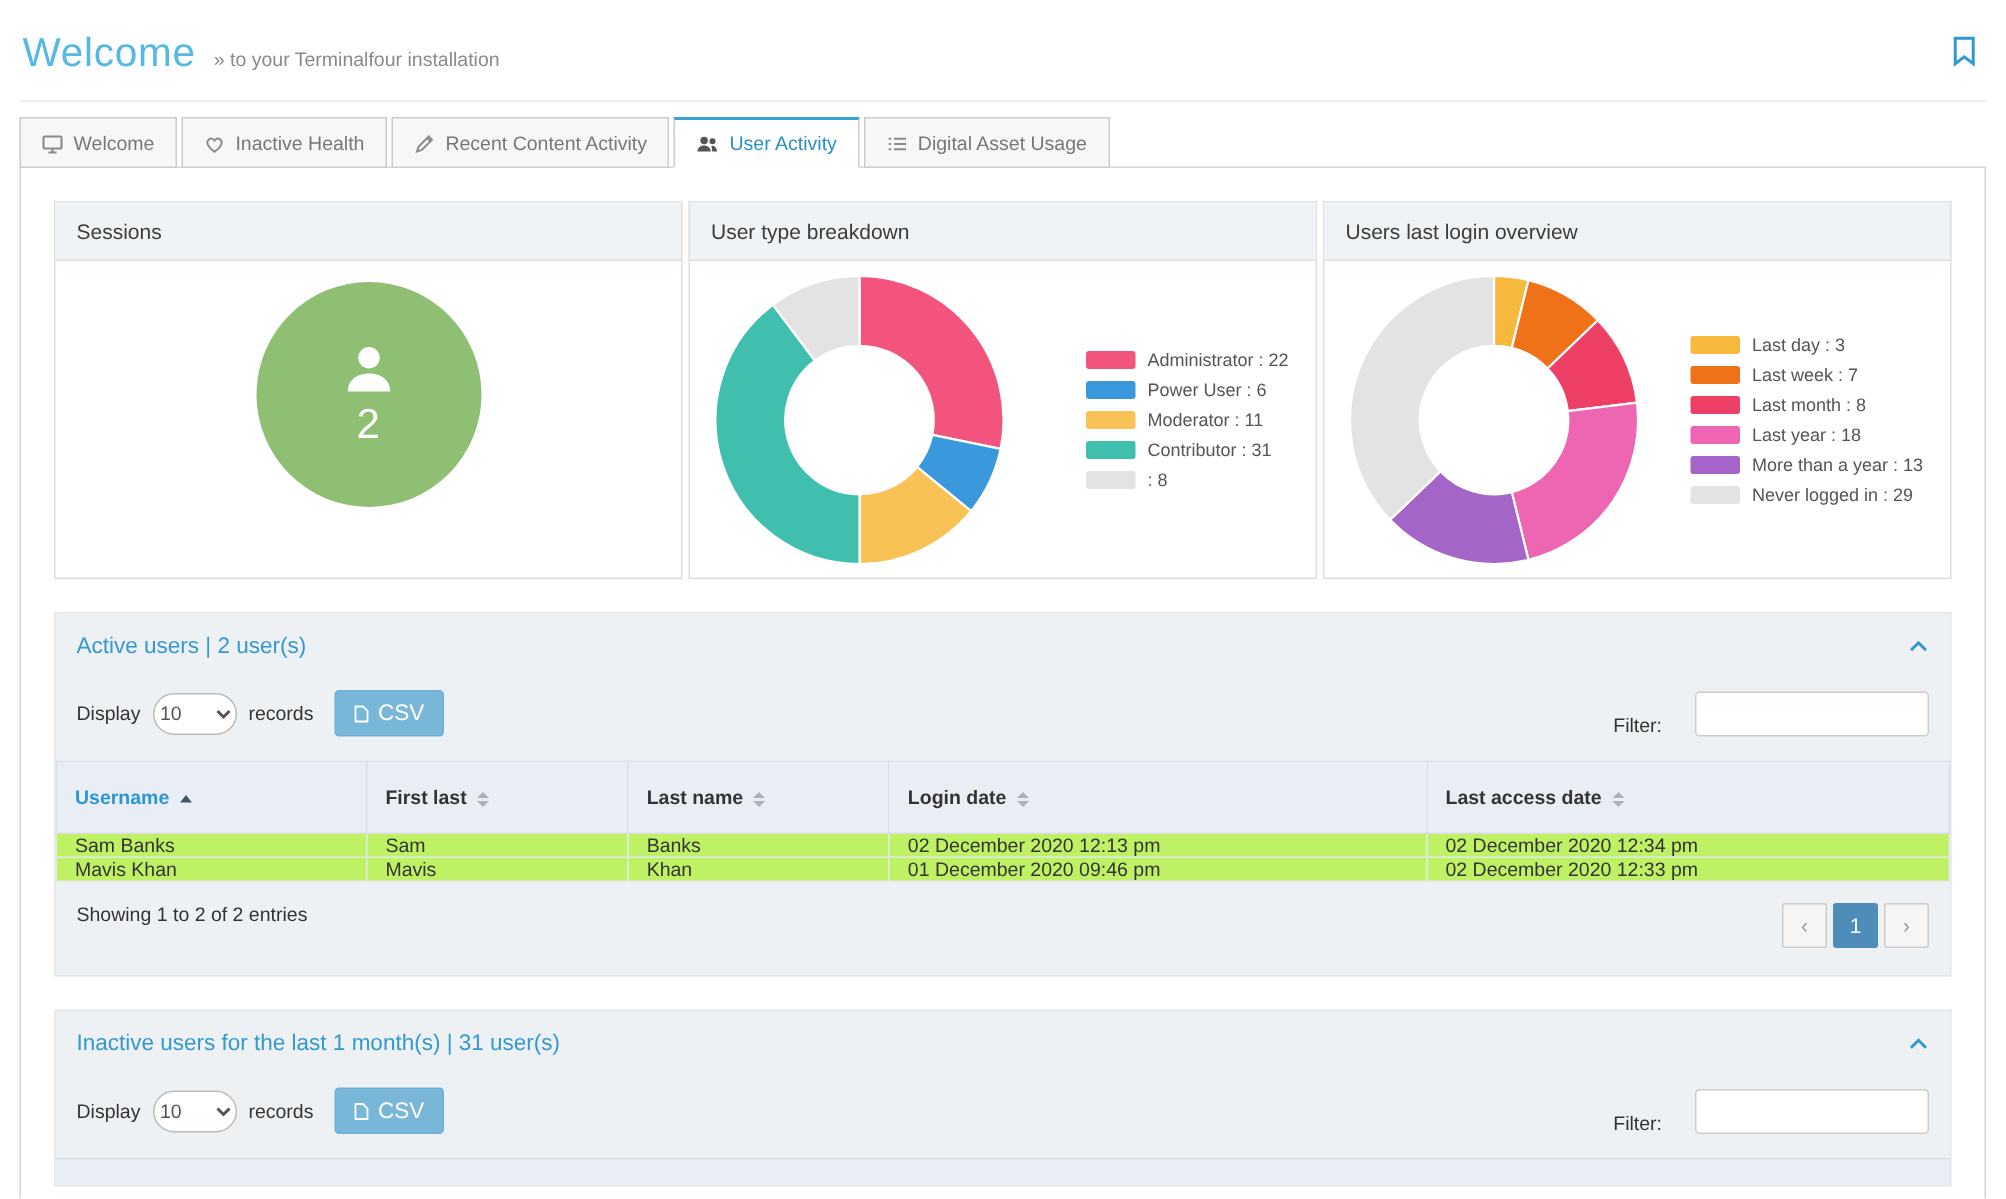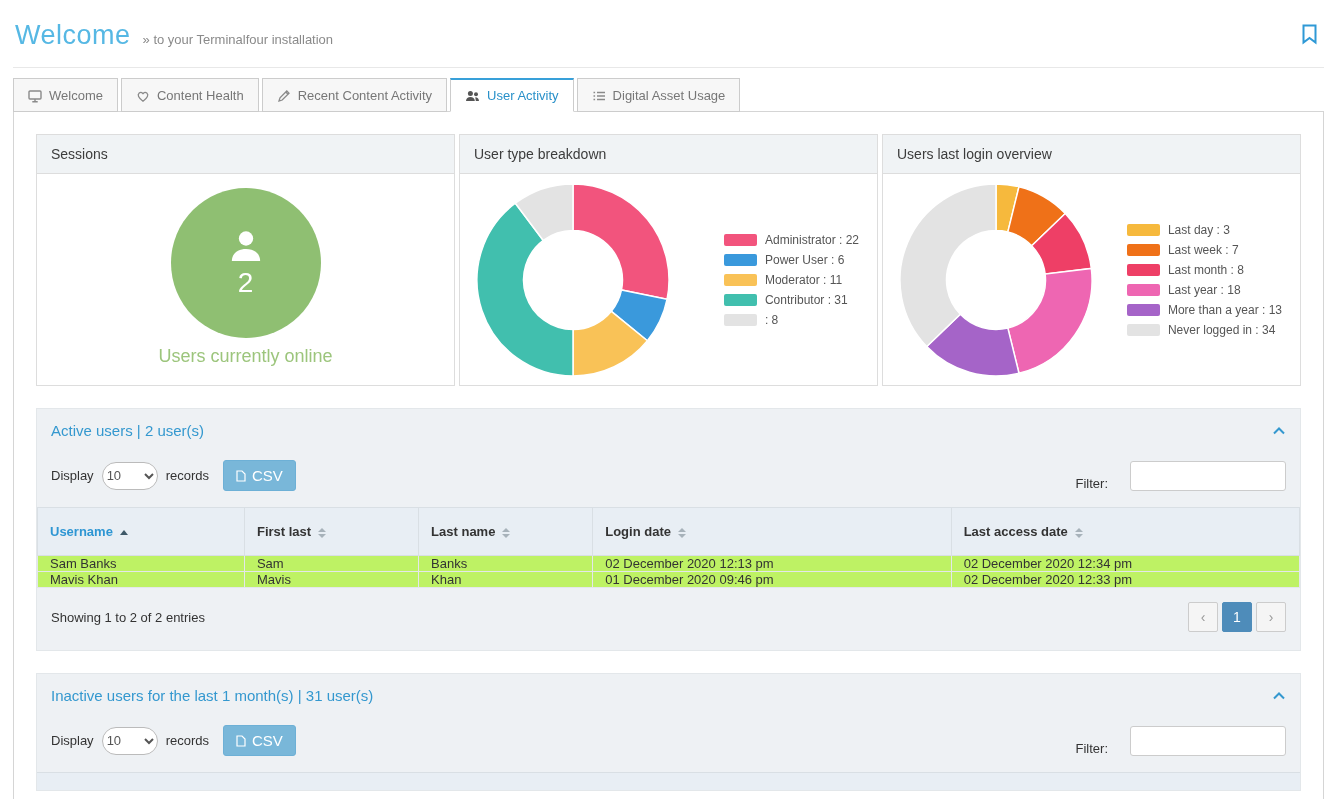--- a/index.html
+++ b/index.html
@@ -59,21 +59,21 @@
   table.grid { width:100%; border-collapse:collapse; background:#fff; table-layout:fixed; }
   table.grid th { background:#e8eef4; border:1px solid #d9dfe4; padding:16px 12px; text-align:left; font-size:13px; color:#333; font-weight:bold; }
   table.grid th.sorted .col-label { color:#2e96d3; }
   table.grid td { background:#bef264; border:1px solid #e4e7ea; padding:0 12px; font-size:13px; color:#333; }
   .sort { display:inline-flex; flex-direction:column; margin-left:7px; vertical-align:middle; line-height:0; }
   .sort i { display:block; width:0; height:0; border-left:4px solid transparent; border-right:4px solid transparent; }
   .sort .tri-up { border-bottom:4px solid #a7b2ba; margin-bottom:2px; }
   .sort .tri-down { border-top:4px solid #a7b2ba; }
   .sort .tri-up.dark { border-bottom:5px solid #3f5968; margin-bottom:0; }
 
-  .section-footer { display:flex; justify-content:space-between; align-items:center; padding:14px 14px 18px; font-size:13px; color:#333; }
+  .section-footer { display:flex; justify-content:space-between; padding:14px 14px 18px; font-size:13px; color:#333; }
   .pager { display:flex; gap:4px; }
   .pager .pbtn { min-width:30px; height:30px; display:flex; align-items:center; justify-content:center;
                  border:1px solid #ccc; background:#f5f5f5; color:#999; border-radius:2px; font-size:14px; cursor:pointer; }
   .pager .pbtn.page-active { background:#4e8cba; border-color:#4e8cba; color:#fff; }
 
   .table-stub { display:flex; height:18px; background:#e8eef4; border-top:1px solid #d9dfe4; }
 </style>
 </head>
 <body>
 
@@ -94,21 +94,21 @@
       <svg width="14" height="14" viewBox="0 0 14 14">
           <rect x="1" y="2" width="12" height="8" rx="1" fill="none" stroke="#8a8a8a" stroke-width="1.4"></rect>
           <path d="M7 10v2.2M4.3 12.7h5.4" stroke="#8a8a8a" stroke-width="1.4" fill="none"></path>
         </svg>
       <span>Welcome</span>
     </div>
     <div class="tab">
       <svg width="14" height="14" viewBox="0 0 14 14">
           <path d="M7 12.2C2.4 9 1.1 5.7 3.2 4 5 2.6 7 3.8 7 5.3 7 3.8 9 2.6 10.8 4c2.1 1.7.8 5-3.8 8.2z" fill="none" stroke="#8a8a8a" stroke-width="1.3"></path>
         </svg>
-      <span>Content Health</span>
+      <span>Inactive Health</span>
     </div>
     <div class="tab">
       <svg width="14" height="14" viewBox="0 0 14 14">
           <path d="M2 12l1-3.2L9.8 2 12 4.2 5.2 11z" fill="none" stroke="#8a8a8a" stroke-width="1.3"></path>
           <path d="M8.8 3l2.2 2.2" stroke="#8a8a8a" stroke-width="1.3"></path>
         </svg>
       <span>Recent Content Activity</span>
     </div>
     <div class="tab active">
       <svg width="15" height="14" viewBox="0 0 15 14">
@@ -134,21 +134,20 @@
       <section class="panel">
         <div class="panel-header">Sessions</div>
         <div class="panel-body sessions-body">
           <div class="session-circle">
             <svg width="40" height="38" viewBox="0 0 24 22">
                 <circle cx="12" cy="6.5" r="4.3" fill="#fff"></circle>
                 <path d="M3.5 20c0-4.6 3.8-7.2 8.5-7.2s8.5 2.6 8.5 7.2z" fill="#fff"></path>
               </svg>
             <div class="session-count">2</div>
           </div>
-          <div class="session-caption">Users currently online</div>
         </div>
       </section>
 
       <section class="panel">
         <div class="panel-header">User type breakdown</div>
         <div class="panel-body chart-body">
           <svg class="donut" viewBox="0 0 200 200">
               <path d="M100.00 3.00 A97 97 0 0 1 195.04 119.40 L148.99 110.00 A50 50 0 0 0 100.00 50.00 Z" fill="#f2547d" stroke="#fff" stroke-width="1.5"></path>
               <path d="M195.04 119.40 A97 97 0 0 1 175.14 161.35 L138.73 131.62 A50 50 0 0 0 148.99 110.00 Z" fill="#3a99dc" stroke="#fff" stroke-width="1.5"></path>
               <path d="M175.14 161.35 A97 97 0 0 1 100.00 197.00 L100.00 150.00 A50 50 0 0 0 138.73 131.62 Z" fill="#f9c257" stroke="#fff" stroke-width="1.5"></path>
@@ -207,21 +206,21 @@
               <div class="legend-item">
                 <span class="swatch" style="background: rgb(238, 102, 178);"></span>
                 <span>Last year : 18</span>
               </div>
               <div class="legend-item">
                 <span class="swatch" style="background: rgb(165, 100, 200);"></span>
                 <span>More than a year : 13</span>
               </div>
               <div class="legend-item">
                 <span class="swatch" style="background: rgb(227, 227, 227);"></span>
-                <span>Never logged in : 34</span>
+                <span>Never logged in : 29</span>
               </div>
             </div>
         </div>
       </section>
 
     </div>
 
     <section class="data-section">
       <div class="section-header">
         <span class="section-title">Active users | 2 user(s)</span>

